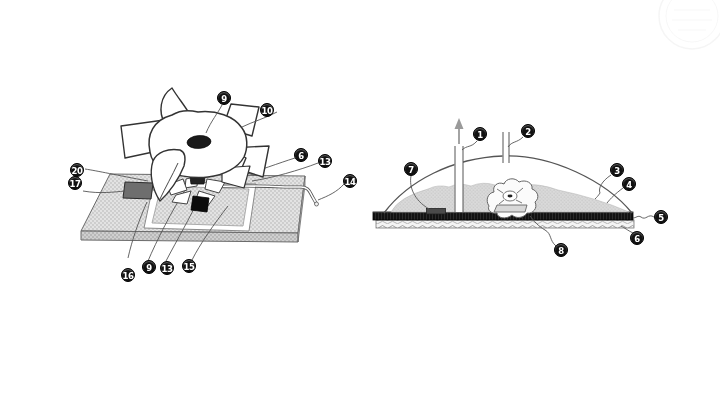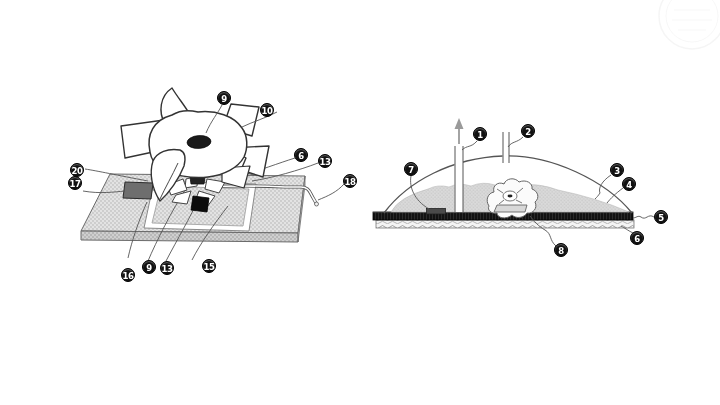--- a/index.html
+++ b/index.html
@@ -183,27 +183,27 @@
     </g>
   </g>
 </svg>
 
 <div>
 
   <div class="badge" style="left:217px;top:91px">9</div>
   <div class="badge" style="left:260px;top:103px">10</div>
   <div class="badge" style="left:294px;top:148px">6</div>
   <div class="badge" style="left:318px;top:154px">13</div>
-  <div class="badge" style="left:343px;top:174px">18</div>
+  <div class="badge" style="left:343px;top:174px">14</div>
   <div class="badge" style="left:70px;top:163px">20</div>
   <div class="badge" style="left:68px;top:176px">17</div>
   <div class="badge" style="left:121px;top:268px">16</div>
   <div class="badge" style="left:142px;top:260px">9</div>
   <div class="badge" style="left:160px;top:261px">13</div>
-  <div class="badge" style="left:202px;top:259px">15</div>
+  <div class="badge" style="left:182px;top:259px">15</div>
 
   <div class="badge" style="left:473px;top:127px">1</div>
   <div class="badge" style="left:521px;top:124px">2</div>
   <div class="badge" style="left:404px;top:162px">7</div>
   <div class="badge" style="left:610px;top:163px">3</div>
   <div class="badge" style="left:622px;top:177px">4</div>
   <div class="badge" style="left:654px;top:210px">5</div>
   <div class="badge" style="left:630px;top:231px">6</div>
   <div class="badge" style="left:554px;top:243px">8</div>
 </div>

